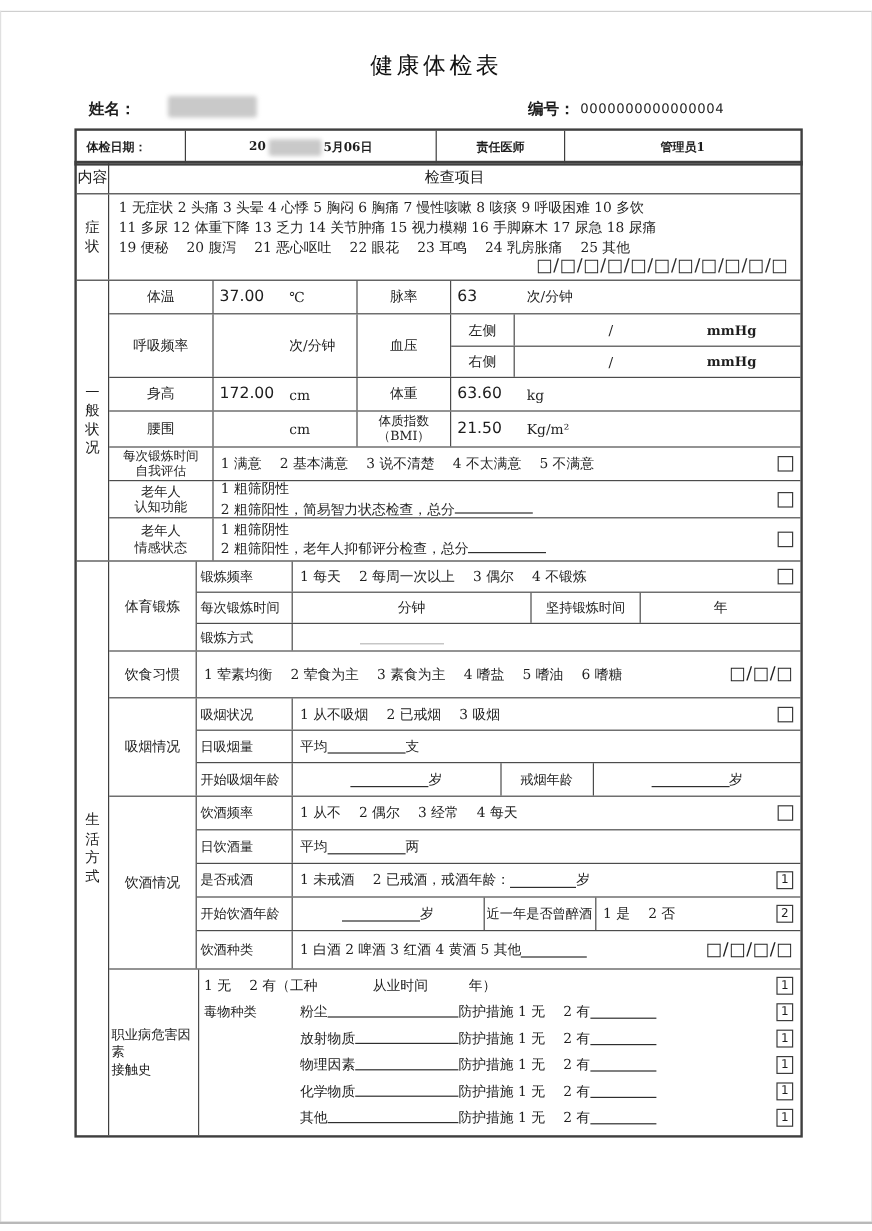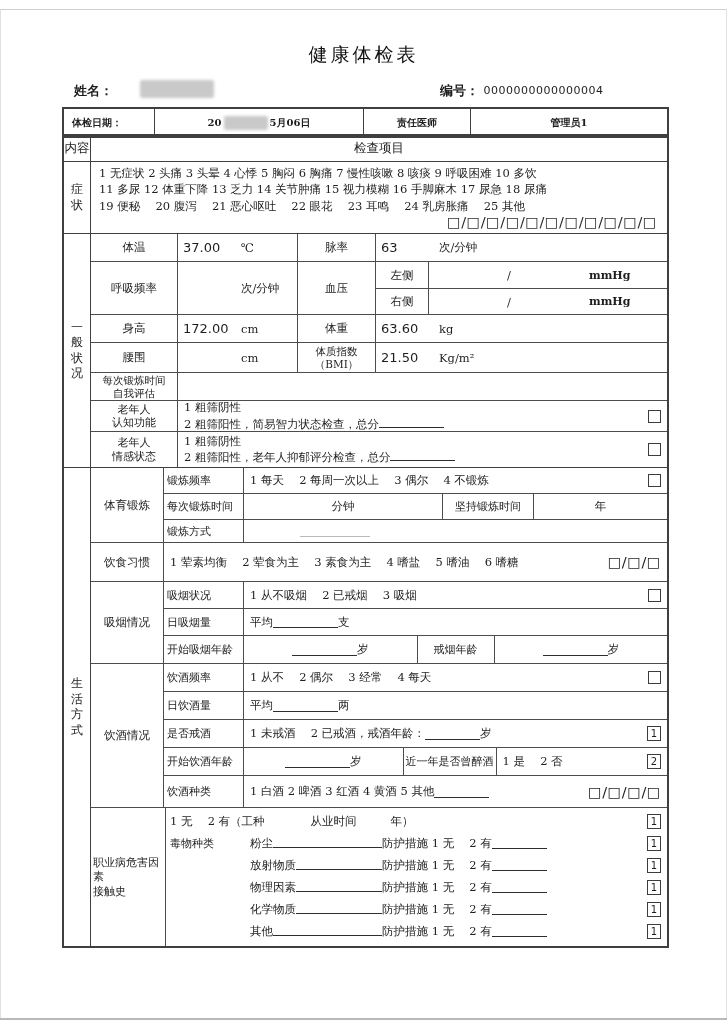--- a/index.html
+++ b/index.html
@@ -204,20 +204,24 @@
               <span class="val">21.50</span>
               <span class="unit">Kg/m²</span>
             </div>
         </div>
 
         <div class="row h27">
           <div class="g-label sm">
               <span>每次锻炼时间</span>
               <span>自我评估</span>
             </div>
+          <div class="opt-cell">
+            <div class="opt-text">1 满意　 2 基本满意　 3 说不清楚　 4 不太满意　 5 不满意</div>
+            <span class="cb"></span>
+          </div>
         </div>
 
 
         <div class="row h30">
           <div class="g-label sm" style="font-size:11px;">
               <span>老年人</span>
               <span>认知功能</span>
             </div>
           <div class="opt-cell">
             <div class="opt-text">

